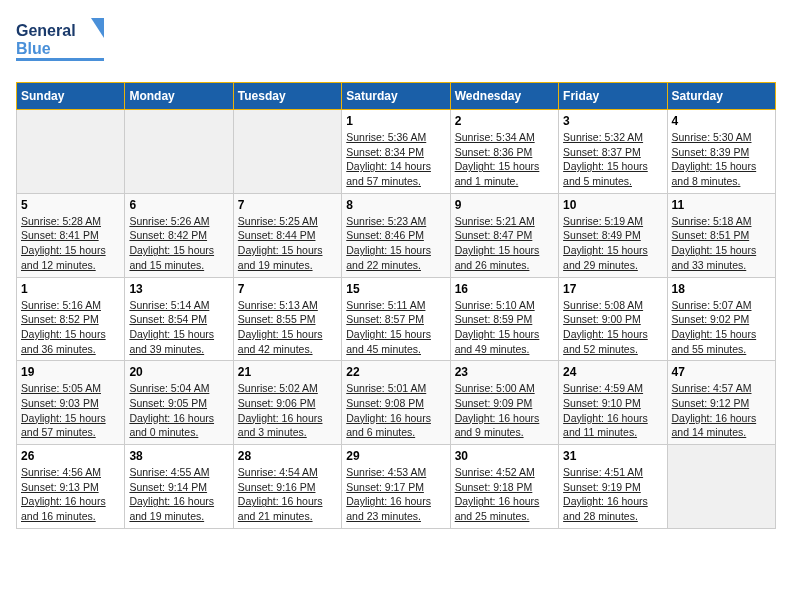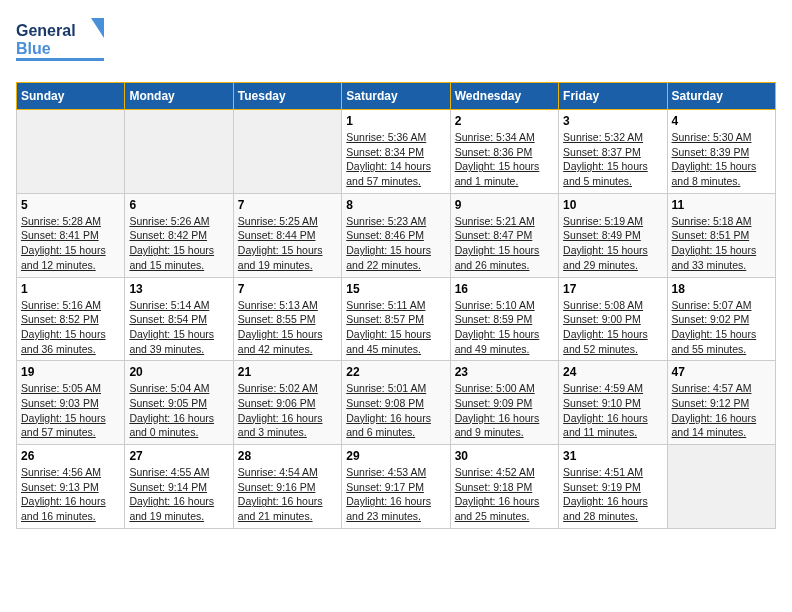--- a/index.html
+++ b/index.html
@@ -215,21 +215,21 @@
           <span class="day-num">47</span>
           <div class="day-info">Sunrise: 4:57 AM<br>Sunset: 9:12 PM<br>Daylight: 16 hours and 14 minutes.</div>
         </td>
       </tr>
       <tr>
         <td>
           <span class="day-num">26</span>
           <div class="day-info">Sunrise: 4:56 AM<br>Sunset: 9:13 PM<br>Daylight: 16 hours and 16 minutes.</div>
         </td>
         <td>
-          <span class="day-num">27</span>
+          <span class="day-num">38</span>
           <div class="day-info">Sunrise: 4:55 AM<br>Sunset: 9:14 PM<br>Daylight: 16 hours and 19 minutes.</div>
         </td>
         <td>
           <span class="day-num">28</span>
           <div class="day-info">Sunrise: 4:54 AM<br>Sunset: 9:16 PM<br>Daylight: 16 hours and 21 minutes.</div>
         </td>
         <td>
           <span class="day-num">29</span>
           <div class="day-info">Sunrise: 4:53 AM<br>Sunset: 9:17 PM<br>Daylight: 16 hours and 23 minutes.</div>
         </td>

